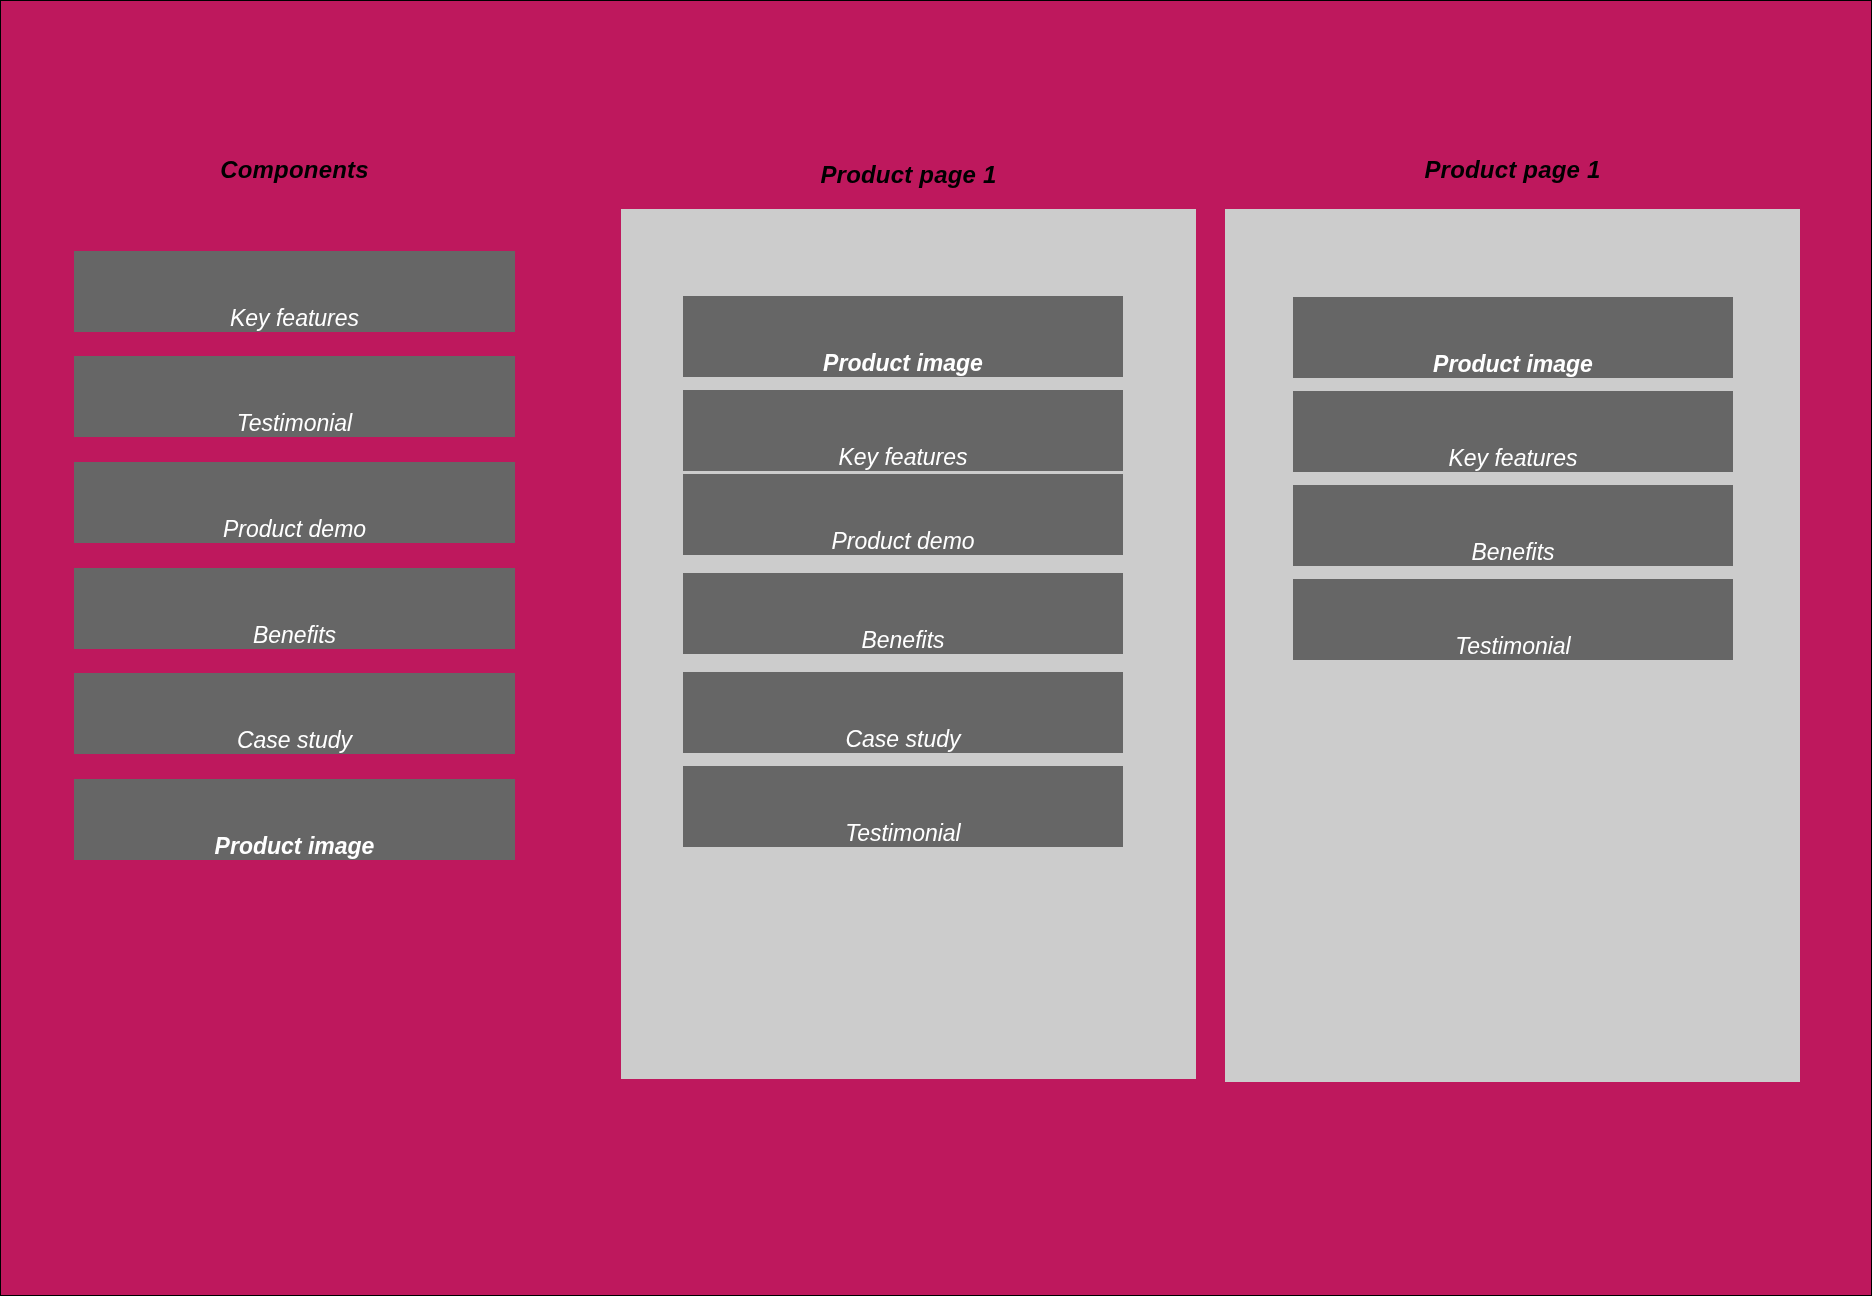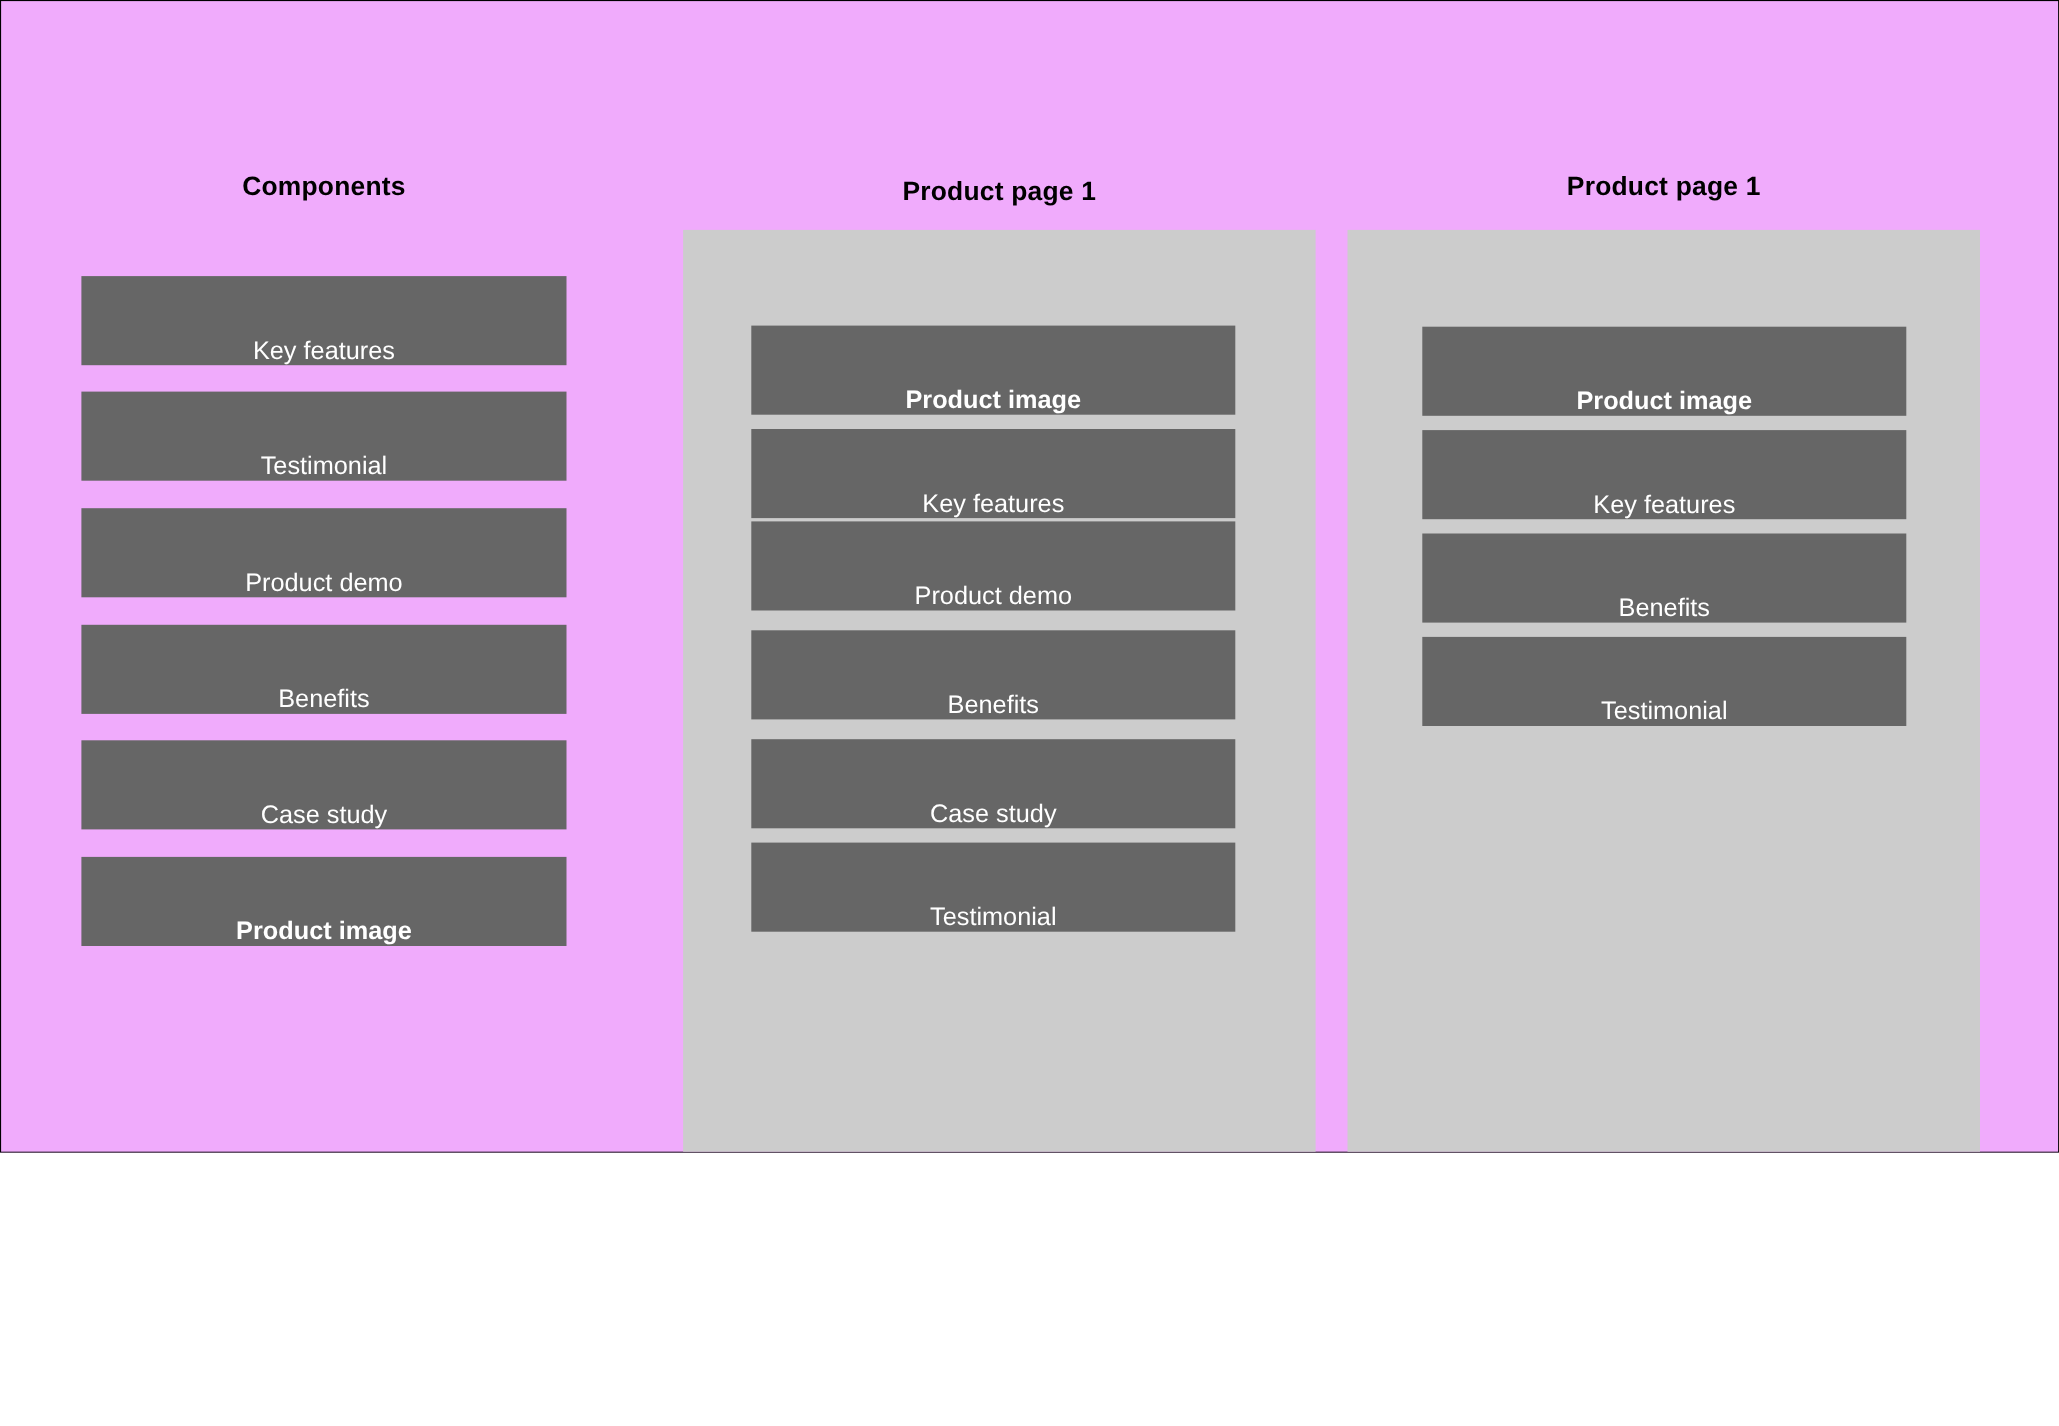--- a/index.html
+++ b/index.html
@@ -7,25 +7,26 @@
     padding: 0;
     background: #ffffff;
   }
   body {
     font-family: "Liberation Sans", sans-serif;
   }
 
   #canvas {
     position: relative;
     width: 1872px;
-    height: 1048px;
-    background: #f0abfc;
+    height: 1296px;
+    background: #be185d;
     border: 1px solid #000000;
     box-sizing: border-box;
     overflow: hidden;
+    font-style: italic;
   }
 
   
   .col-title {
     position: absolute;
     font-size: 24px;
     font-weight: bold;
     color: #000000;
     text-align: center;
     white-space: nowrap;

